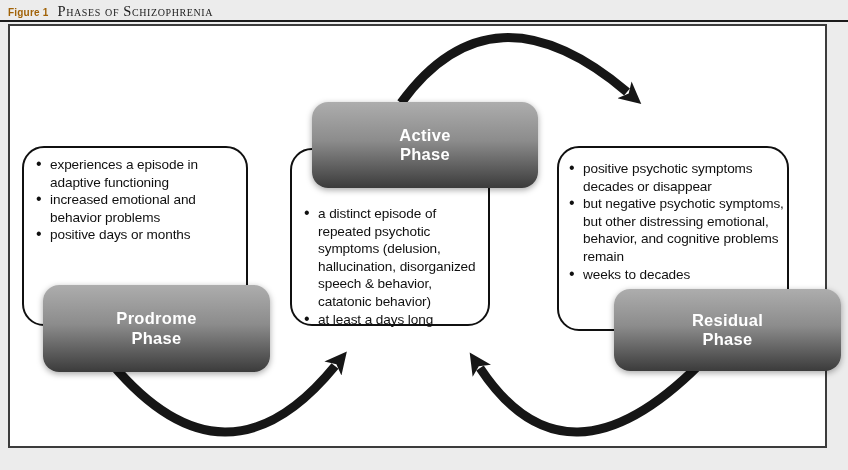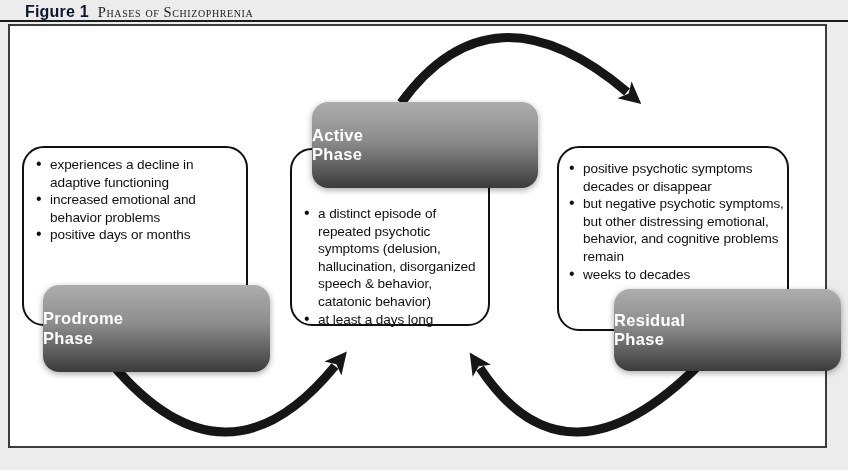--- a/index.html
+++ b/index.html
@@ -12,21 +12,21 @@
     color: var(--text, #101010);
   }
   #page { position: absolute; inset: 0; width: 848px; height: 470px; }
 
   
   .figure-header {
     position: absolute; left: 8px; top: 3px; height: 17px;
     display: flex; align-items: baseline; gap: 9px; white-space: nowrap;
   }
   .figure-label {
-    font-weight: bold; font-size: 16px; letter-spacing: 0.2px; color: #0f172a; margin-left: 17px;
+    font-weight: bold; font-size: 10px; letter-spacing: 0.2px; color: #a16207;
   }
   .figure-title {
     font-family: "Liberation Serif", serif;
     font-variant: small-caps;
     font-size: 14.5px; letter-spacing: 0.6px; color: #1c1c1c;
   }
   .header-rule {
     position: absolute; left: 0; top: 20px; width: 848px; height: 2px;
     background: var(--rule, #1b1b1b);
   }
@@ -82,21 +82,21 @@
     position: absolute;
     border-radius: 16px;
     background: linear-gradient(180deg,
       var(--phase-gradient-top, #adadad) 0%,
       var(--phase-gradient-mid, #8c8c8c) 45%,
       var(--phase-gradient-bottom, #3b3b3b) 100%);
     box-shadow: 0 2px 6px rgba(0,0,0,0.35);
     color: var(--phase-text, #fff);
     font-weight: bold; font-size: 16.5px; line-height: 19.5px;
     letter-spacing: 0.3px; text-align: center;
-    display: flex; flex-direction: column; justify-content: center; align-items: flex-start;
+    display: flex; flex-direction: column; justify-content: center; align-items: center;
     z-index: 4;
   }
   #phase-prodrome { left: 43px;  top: 285px; width: 227px; height: 87px; }
   #phase-active   { left: 312px; top: 102px; width: 226px; height: 86px; }
   #phase-residual { left: 582px; top: 289px; width: 227px; height: 82px; margin-left: 32px; }
 </style>
 </head>
 <body>
 
 <div id="page">
@@ -104,21 +104,21 @@
   <div class="figure-header">
     <span class="figure-label">Figure 1</span>
     <span class="figure-title">Phases of Schizophrenia</span>
   </div>
   <div class="header-rule"></div>
 
   <div class="diagram-panel"></div>
 
   <div class="info-box" id="box-prodrome">
     <ul>
-      <li>experiences a decline in adaptive functioning</li>
+      <li>experiences a episode in adaptive functioning</li>
       <li>increased emotional and behavior problems</li>
       <li>positive days or months</li>
     </ul>
   </div>
 
   <div class="info-box" id="box-active">
     <ul>
       <li>a distinct episode of repeated psychotic symptoms (delusion, hallucination, disorganized speech &amp; behavior, catatonic behavior)</li>
       <li>at least a days long</li>
     </ul>

